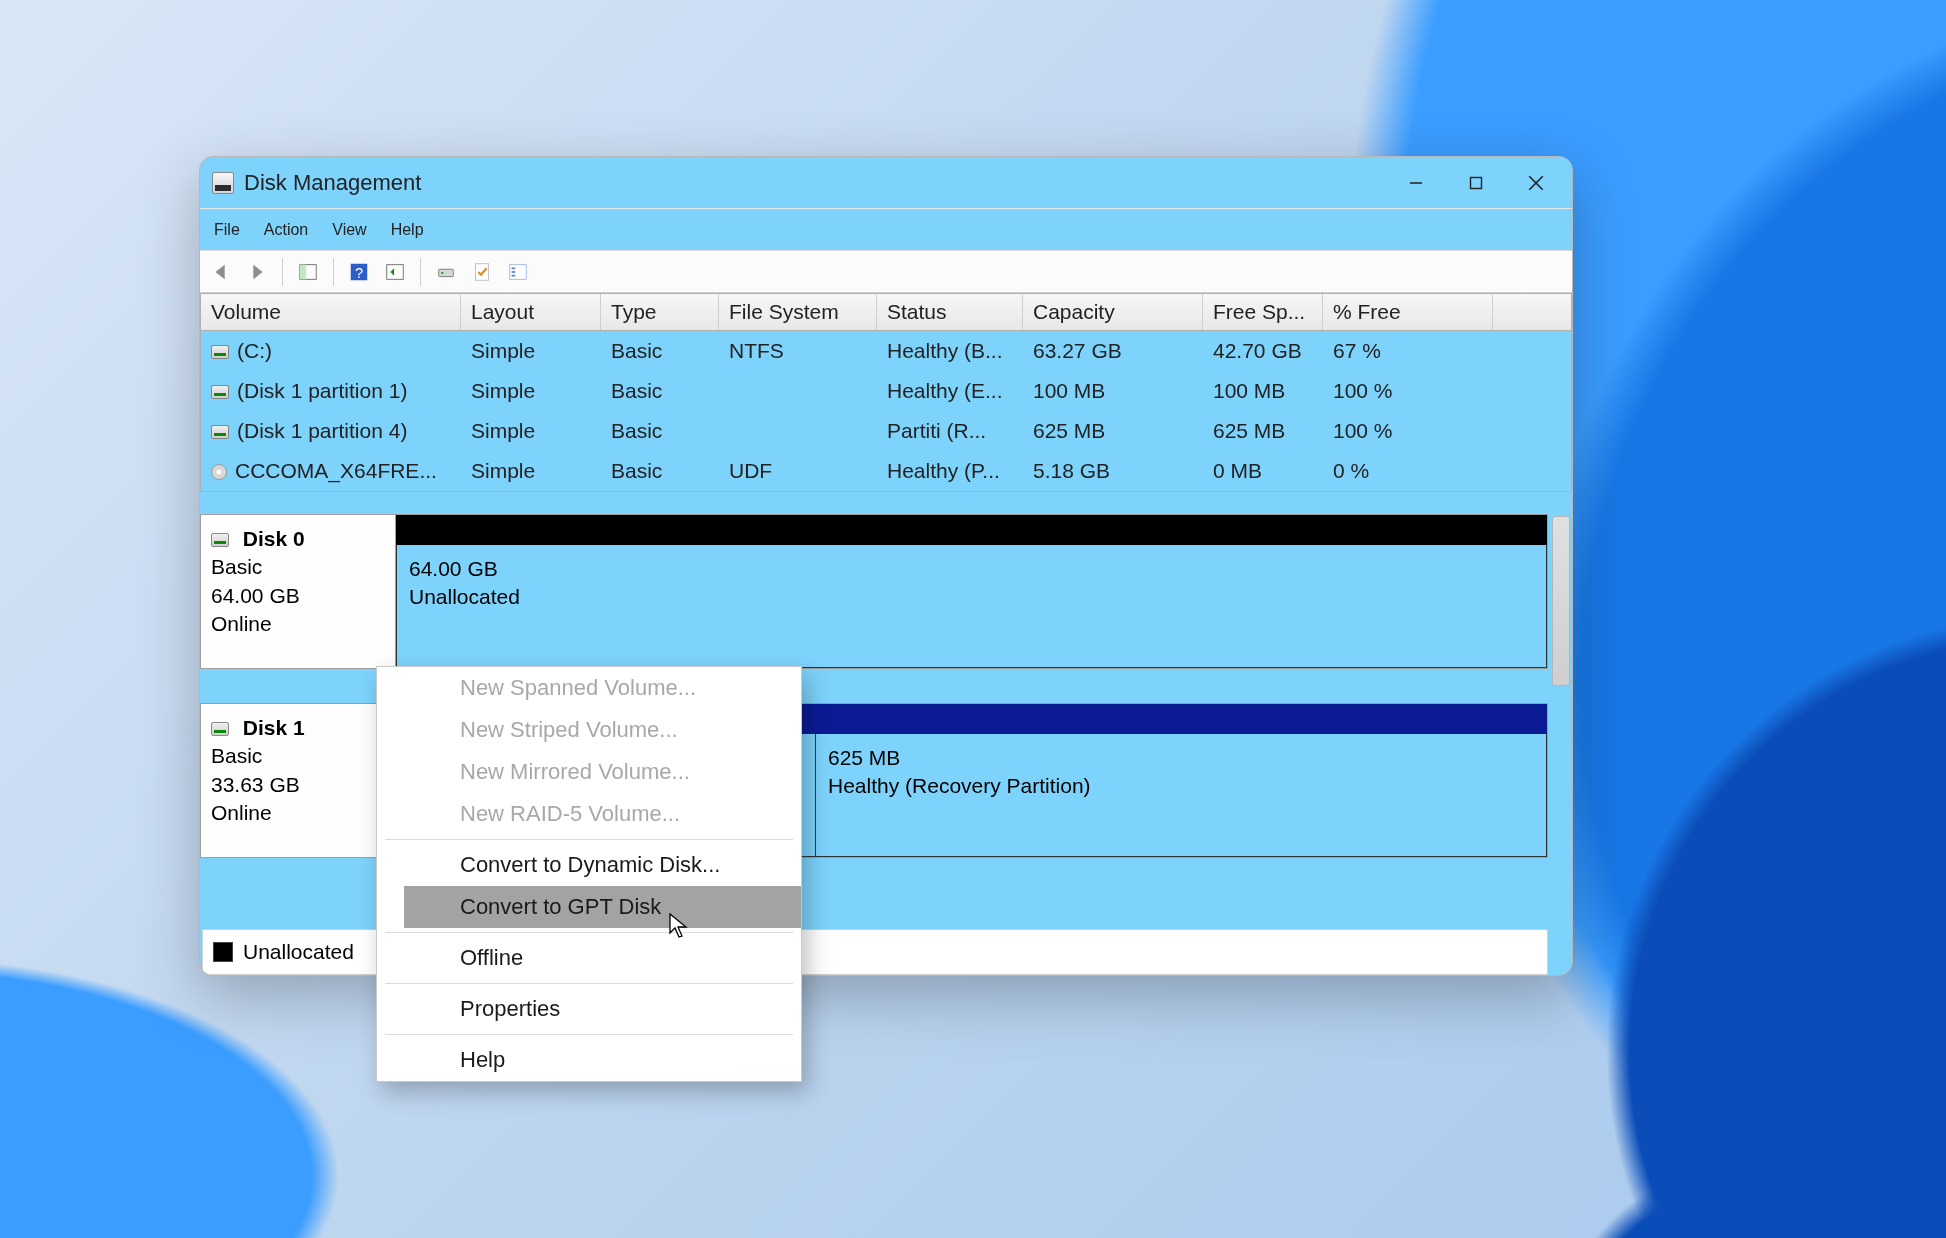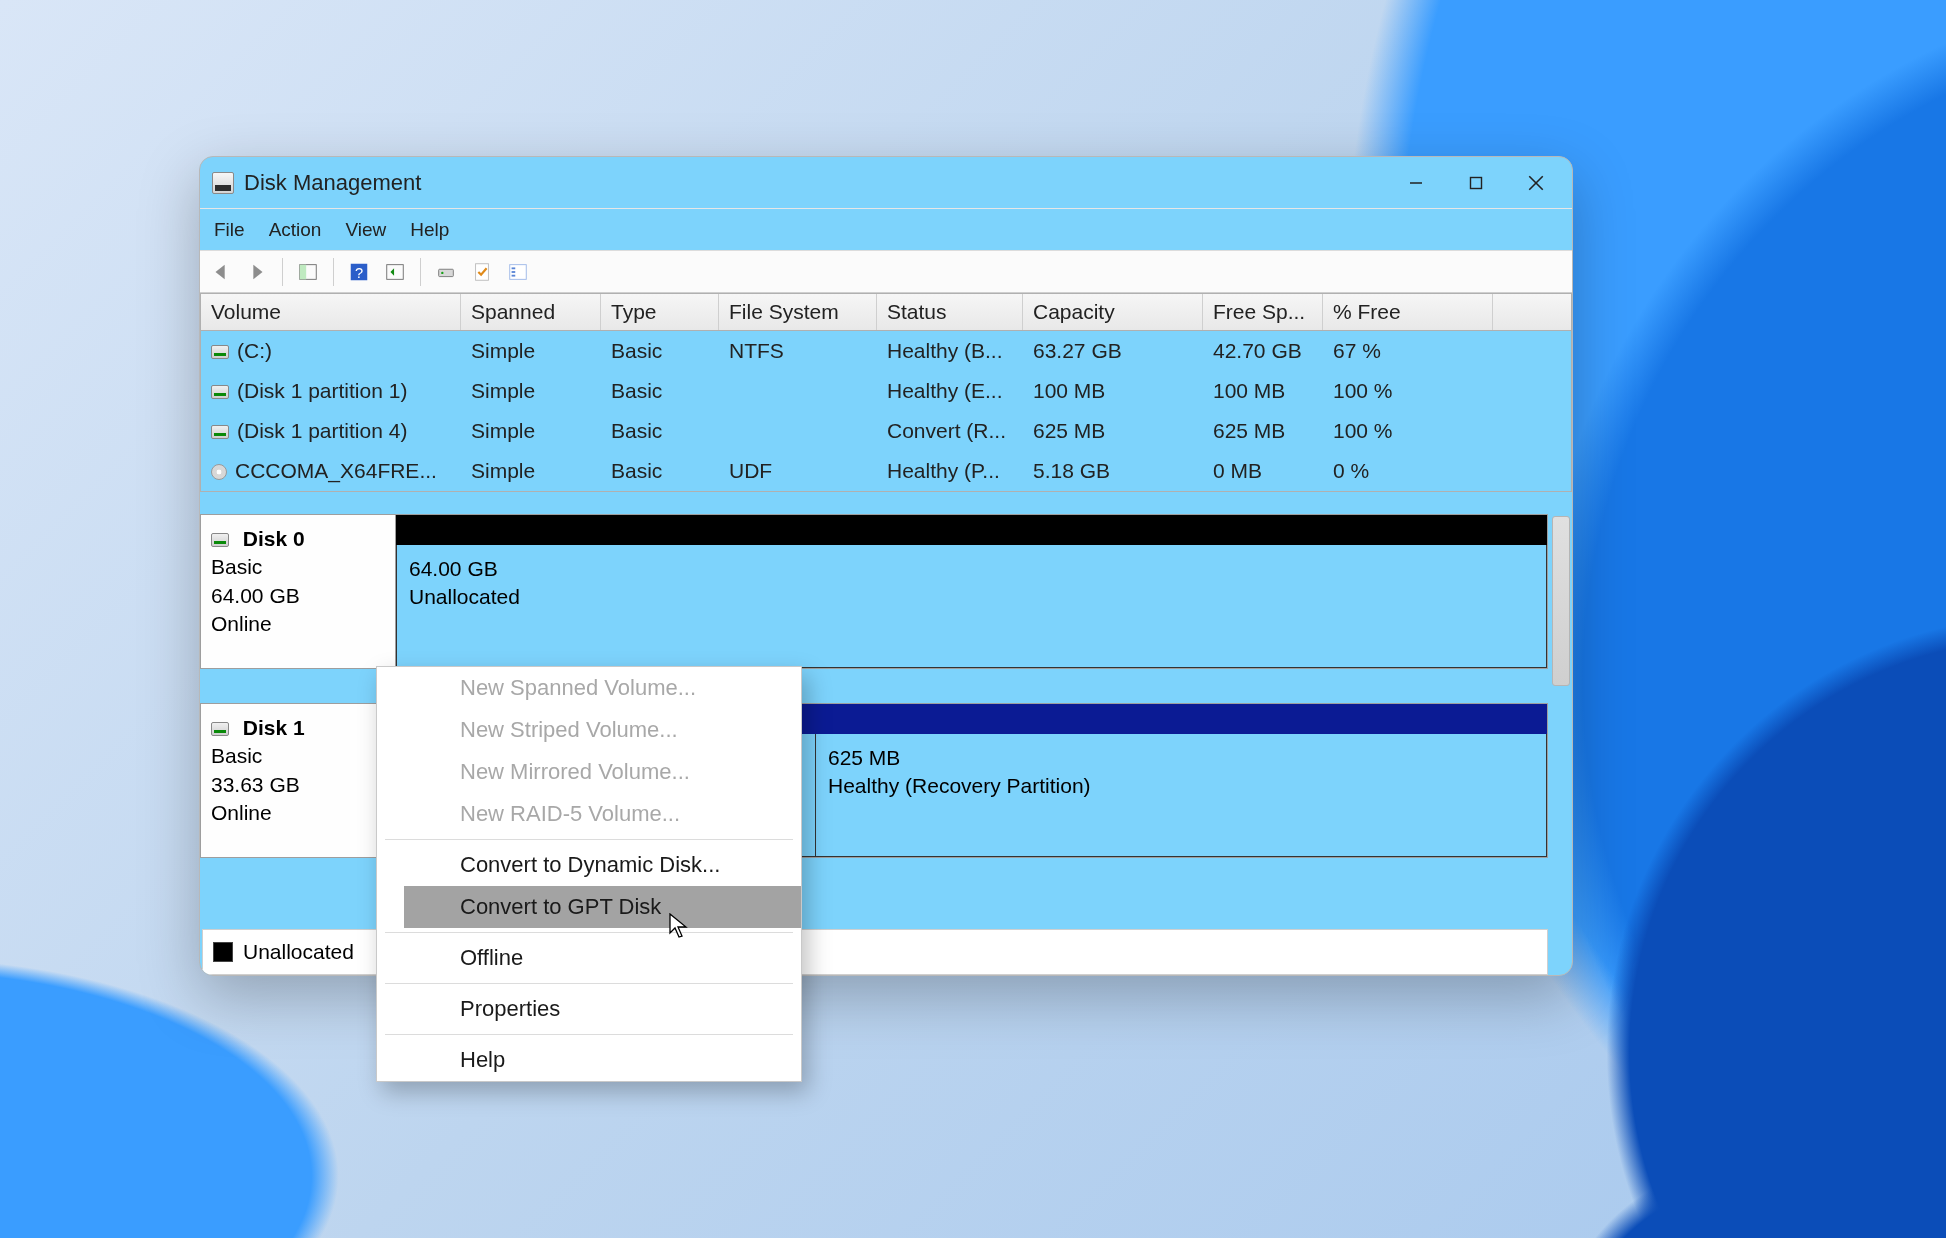--- a/index.html
+++ b/index.html
@@ -49,21 +49,21 @@
   .win-btn {
     width: 60px; height: 44px; display:flex; align-items:center; justify-content:center;
     color:#222;
   }
   .win-btn svg { width: 16px; height:16px; stroke:#222; stroke-width:1.4; fill:none; }
   .win-btn.close svg { width:18px; height:18px; }
 
   .menubar {
     height: 42px; display:flex; align-items:center; gap: 24px;
     padding: 0 14px; border-bottom:1px solid #dcdcdc;
-    font-size: 19px;
+    font-size: 16px;
   }
   .menubar span { color:#222; }
 
   .toolbar {
     height: 42px; display:flex; align-items:center; gap:6px;
     padding: 0 6px; border-bottom:1px solid #cfcfcf;
     background:#fbfbfb;
   }
   .tb-btn { width:30px; height:30px; display:flex; align-items:center; justify-content:center; border:1px solid transparent; }
   .tb-btn svg { width:22px; height:22px; }
@@ -239,21 +239,21 @@
           <rect x="3" y="4" width="18" height="16" fill="#fff" stroke="#9cb6e8"></rect>
           <rect x="5" y="7" width="4" height="2" fill="#5a85d6"></rect>
           <rect x="5" y="11" width="4" height="2" fill="#5a85d6"></rect>
           <rect x="5" y="15" width="4" height="2" fill="#5a85d6"></rect>
         </svg>
     </span>
   </div>
 
   <div class="vol-header">
     <div class="vol-col c-volume">Volume</div>
-    <div class="vol-col c-layout">Spanned</div>
+    <div class="vol-col c-layout">Layout</div>
     <div class="vol-col c-type">Type</div>
     <div class="vol-col c-fs">File System</div>
     <div class="vol-col c-status">Status</div>
     <div class="vol-col c-cap">Capacity</div>
     <div class="vol-col c-free">Free Sp...</div>
     <div class="vol-col c-pct">% Free</div>
     <div class="vol-col c-last"></div>
   </div>
 
   <div class="vol-body">
@@ -275,21 +275,21 @@
       <div class="vol-col c-status">Healthy (E...</div>
       <div class="vol-col c-cap">100 MB</div>
       <div class="vol-col c-free">100 MB</div>
       <div class="vol-col c-pct">100 %</div>
     </div>
     <div class="vol-row">
       <div class="vol-col c-volume"><span class="drive-icon"></span><span>(Disk 1 partition 4)</span></div>
       <div class="vol-col c-layout">Simple</div>
       <div class="vol-col c-type">Basic</div>
       <div class="vol-col c-fs"></div>
-      <div class="vol-col c-status">Convert (R...</div>
+      <div class="vol-col c-status">Partiti (R...</div>
       <div class="vol-col c-cap">625 MB</div>
       <div class="vol-col c-free">625 MB</div>
       <div class="vol-col c-pct">100 %</div>
     </div>
     <div class="vol-row">
       <div class="vol-col c-volume"><span class="disc-icon"></span><span>CCCOMA_X64FRE...</span></div>
       <div class="vol-col c-layout">Simple</div>
       <div class="vol-col c-type">Basic</div>
       <div class="vol-col c-fs">UDF</div>
       <div class="vol-col c-status">Healthy (P...</div>

